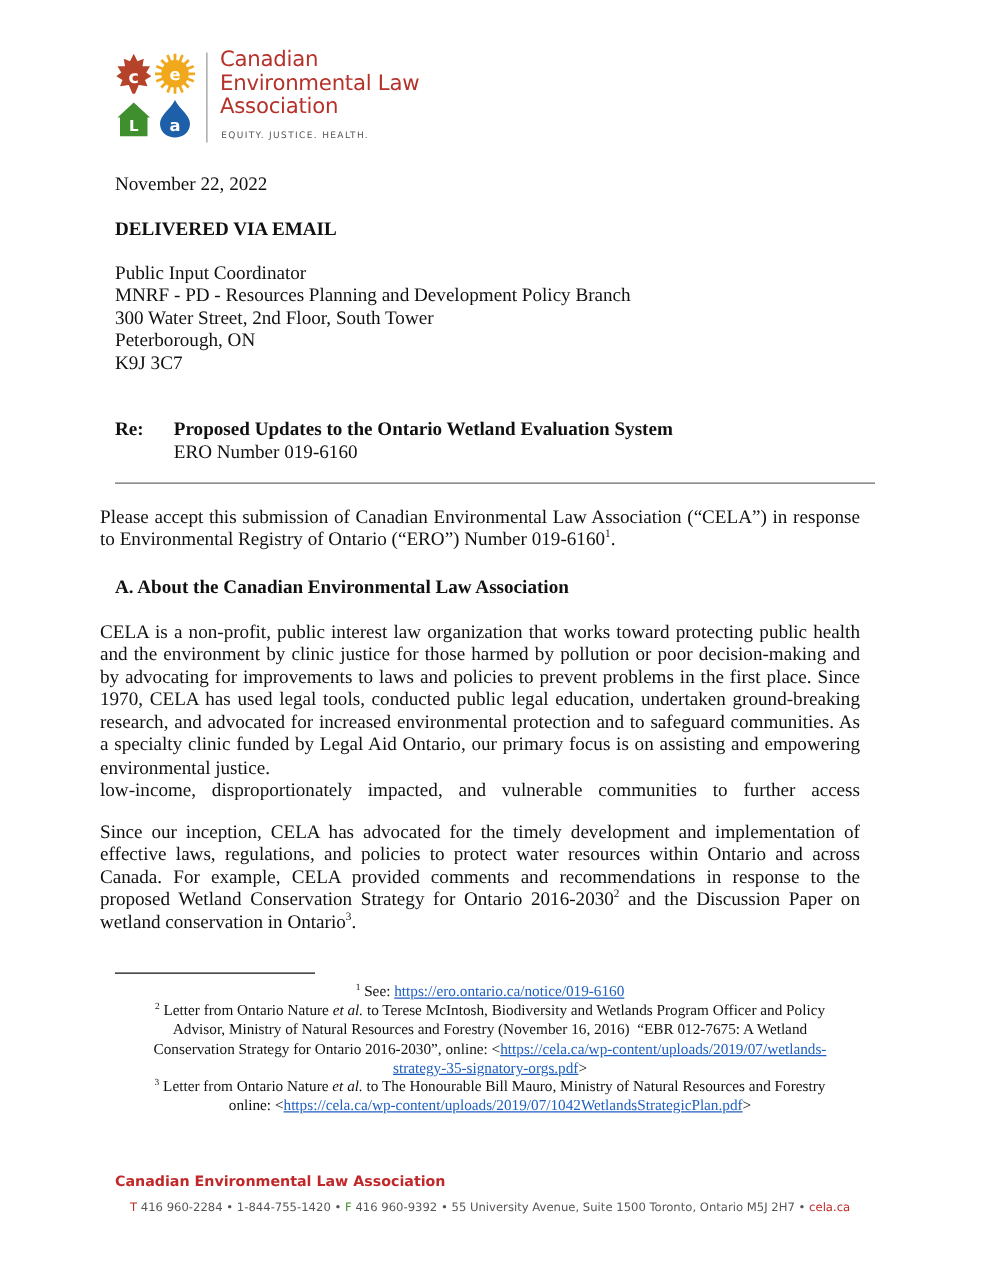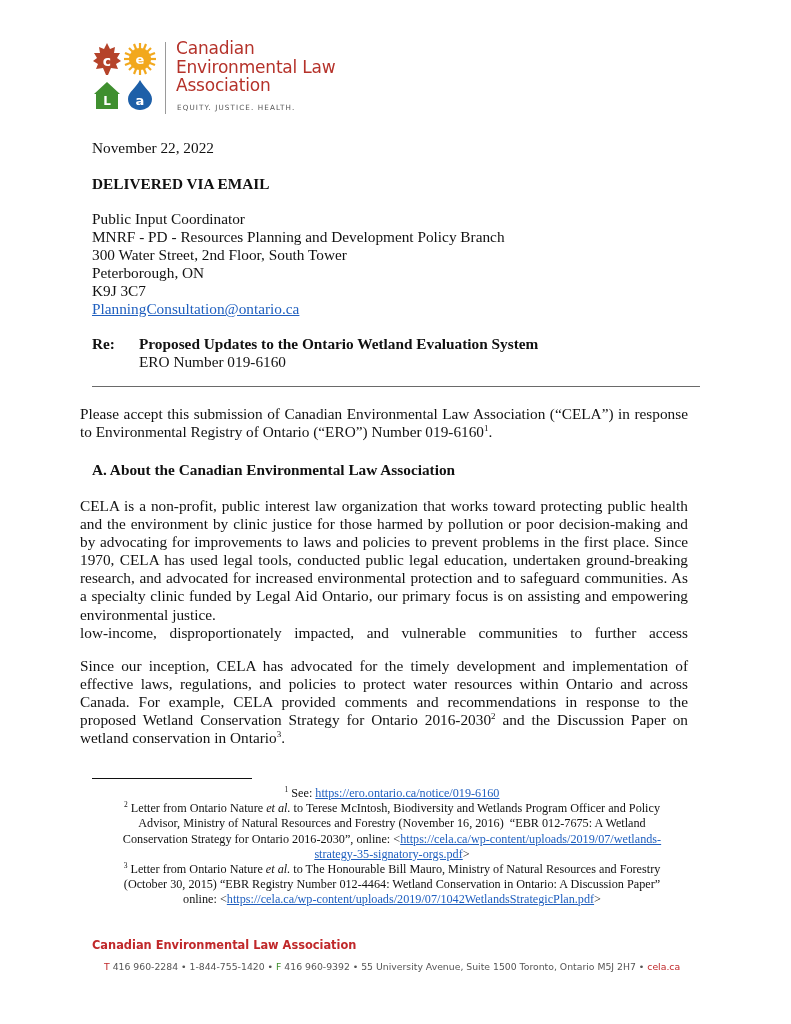--- a/index.html
+++ b/index.html
@@ -90,21 +90,20 @@
 
 <div class="abs text date">November 22, 2022</div>
 <div class="abs text bold delivered">DELIVERED VIA EMAIL</div>
 
 <div class="abs text address">
   <div>Public Input Coordinator</div>
   <div>MNRF - PD - Resources Planning and Development Policy Branch</div>
   <div>300 Water Street, 2nd Floor, South Tower</div>
   <div>Peterborough, ON</div>
   <div>K9J 3C7</div>
-  <div><a class="link">PlanningConsultation@ontario.ca</a></div>
 </div>
 
 <div class="abs text bold re-label">Re:</div>
 <div class="abs text bold re-title">Proposed Updates to the Ontario Wetland Evaluation System</div>
 <div class="abs text re-sub">ERO Number 019-6160</div>
 <div class="abs hr"></div>
 
 <div class="para intro">
   <span class="line">Please accept this submission of Canadian Environmental Law Association (“CELA”) in response</span>
   <span class="line last"><span>to Environmental Registry of Ontario (“ERO”) Number 019-6160</span><sup>1</sup><span>.</span></span>
@@ -134,18 +133,17 @@
 <div class="abs fn-rule"></div>
 <div class="footnotes">
   <div class="fline"><sup>1</sup><span style="white-space:pre"> See: </span><a class="link">https://ero.ontario.ca/notice/019-6160</a></div>
 
   <div class="fline"><sup>2</sup><span style="white-space:pre"> Letter from Ontario Nature </span><em>et al.</em><span style="white-space:pre"> to Terese McIntosh, Biodiversity and Wetlands Program Officer and Policy</span></div>
   <div class="fline" style="white-space:pre">Advisor, Ministry of Natural Resources and Forestry (November 16, 2016)  “EBR 012-7675: A Wetland</div>
   <div class="fline"><span>Conservation Strategy for Ontario 2016-2030”, online: &lt;</span><a class="link">https://cela.ca/wp-content/uploads/2019/07/wetlands-</a></div>
   <div class="fline"><a class="link">strategy-35-signatory-orgs.pdf</a><span>&gt;</span></div>
 
   <div class="fline"><sup>3</sup><span style="white-space:pre"> Letter from Ontario Nature </span><em>et al.</em><span style="white-space:pre"> to The Honourable Bill Mauro, Ministry of Natural Resources and Forestry</span></div>
-  <div class="fline">(October 30, 2015) “EBR Registry Number 012-4464: Wetland Conservation in Ontario: A Discussion Paper”</div>
   <div class="fline"><span>online: &lt;</span><a class="link">https://cela.ca/wp-content/uploads/2019/07/1042WetlandsStrategicPlan.pdf</a><span>&gt;</span></div>
 </div>
 
 <div class="abs footer-org">Canadian Environmental Law Association</div>
 <div class="abs footer-contact"><span class="t">T</span><span style="white-space:pre"> 416 960-2284 • 1-844-755-1420 • </span><span class="f">F</span><span style="white-space:pre"> 416 960-9392 • 55 University Avenue, Suite 1500 Toronto, Ontario M5J 2H7 • </span><span class="web">cela.ca</span></div>
 
 </body></html>

